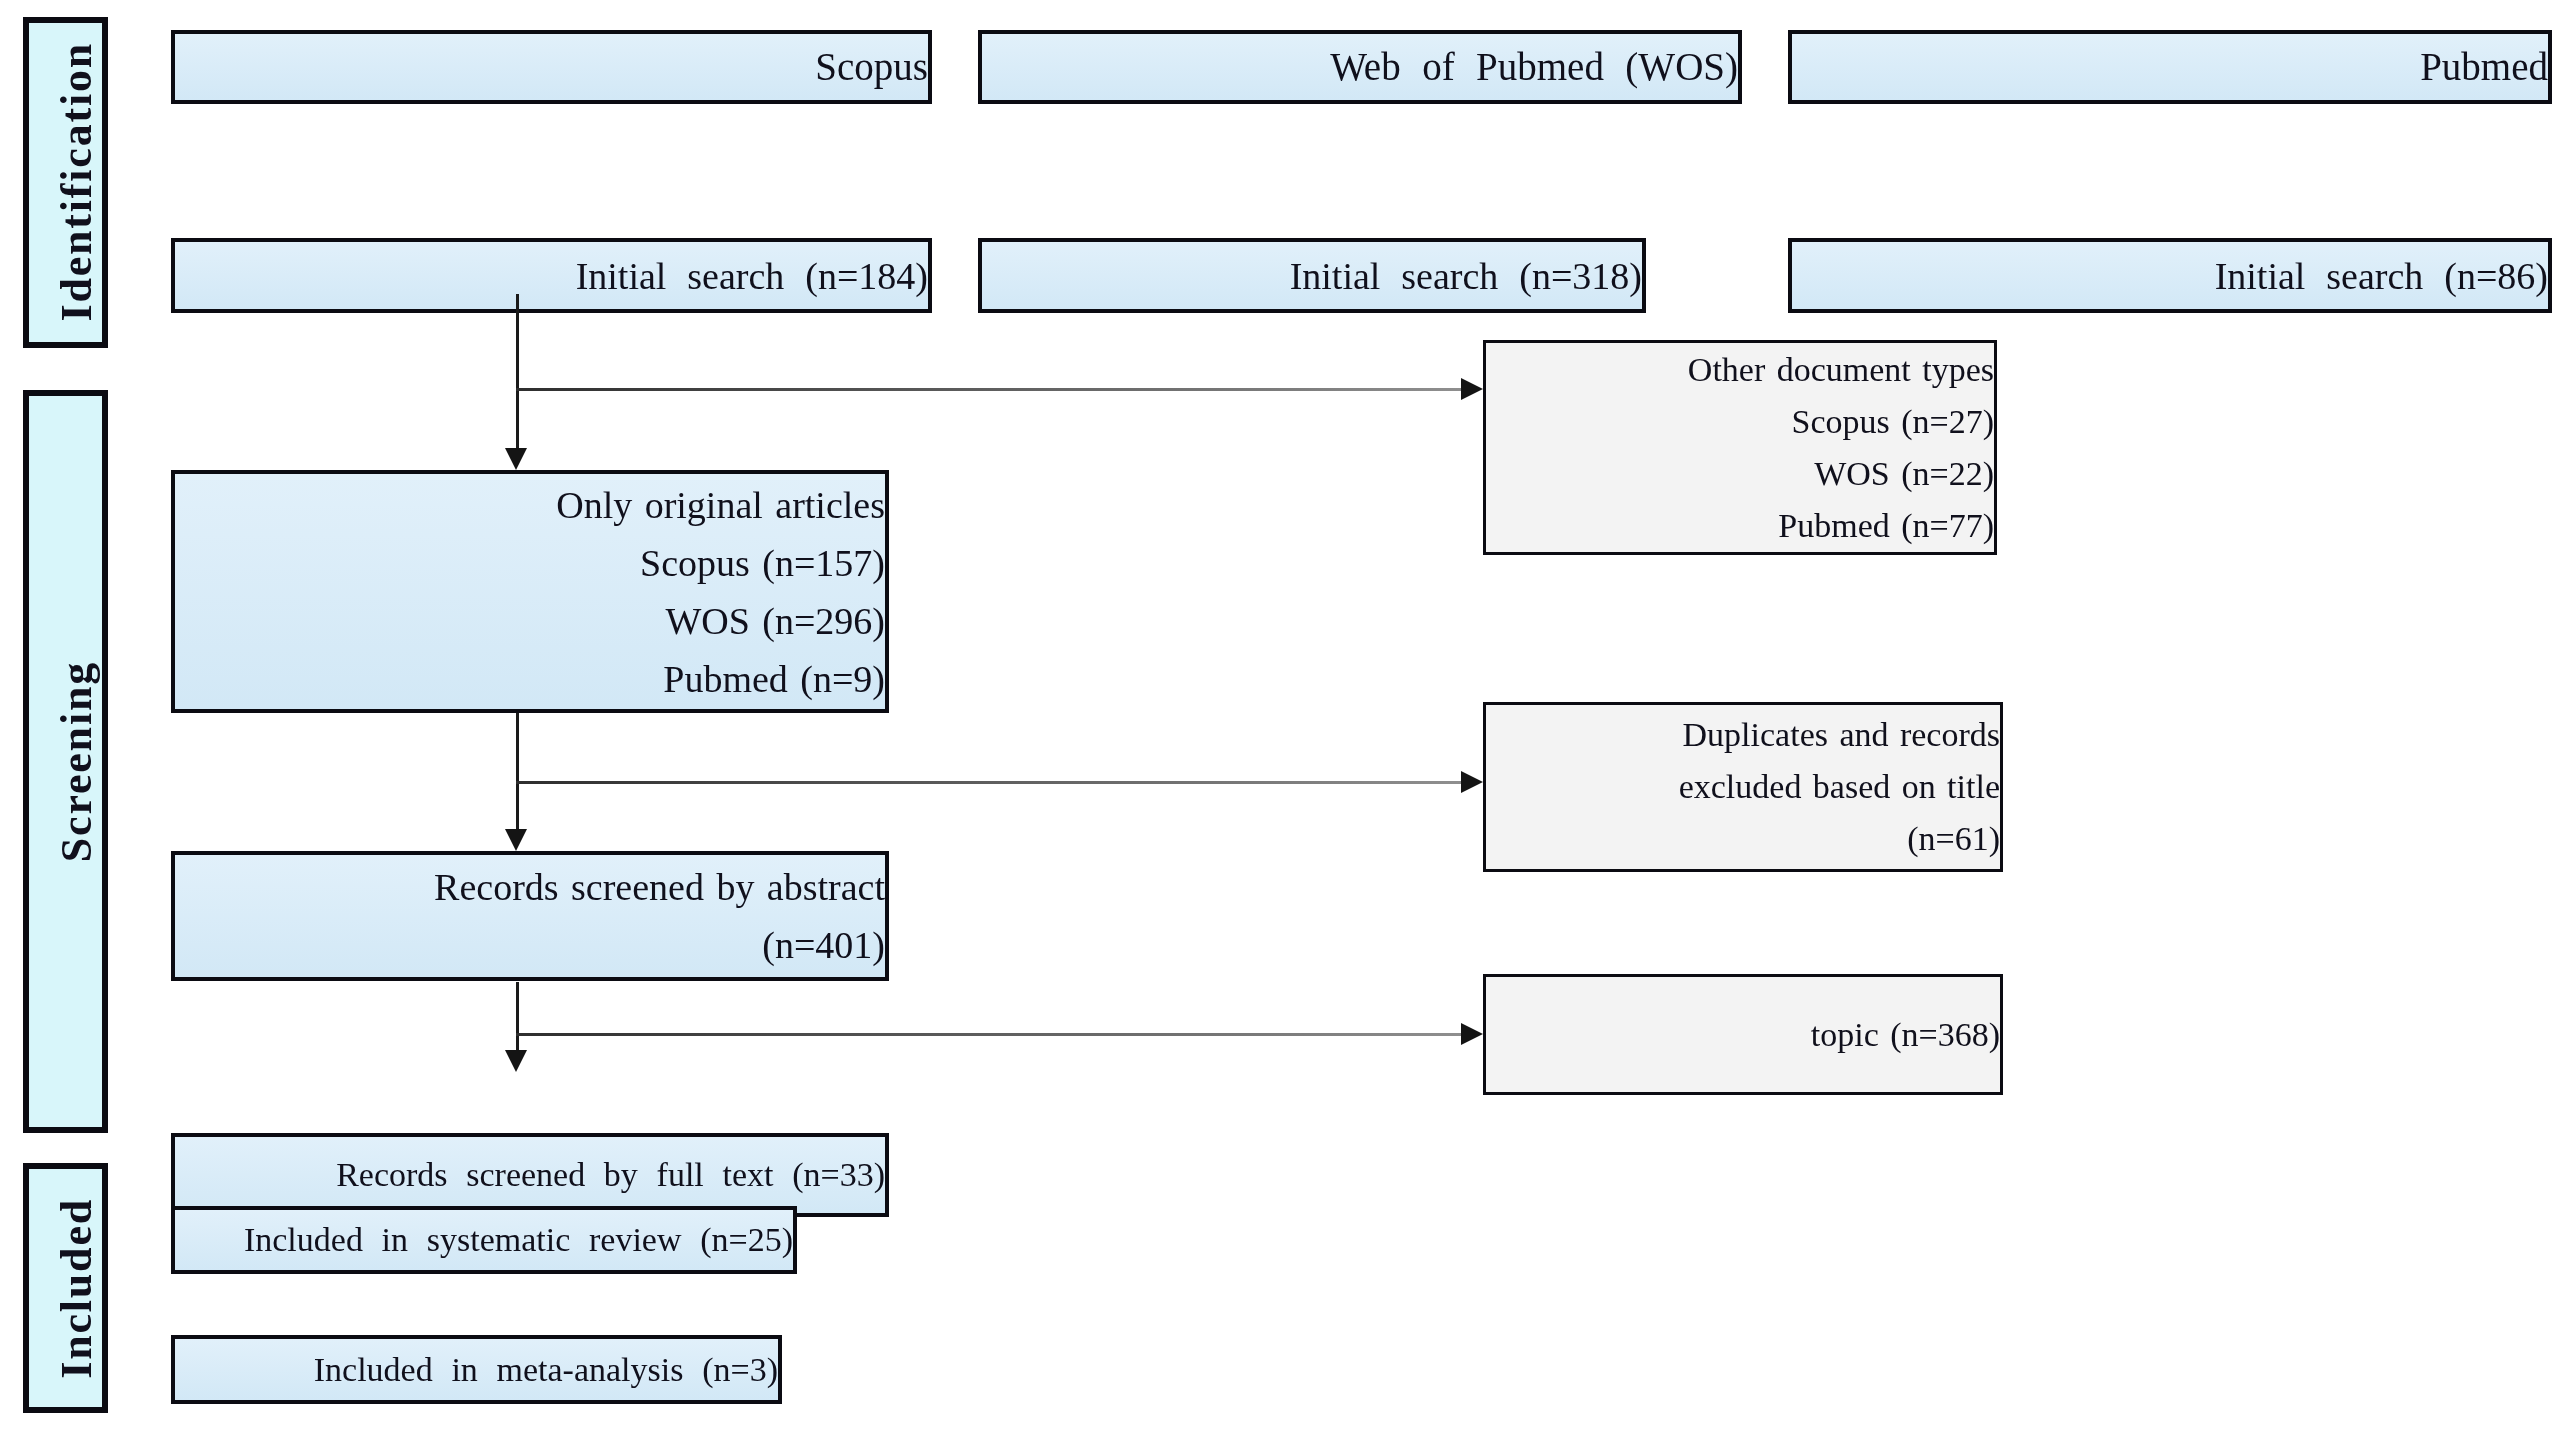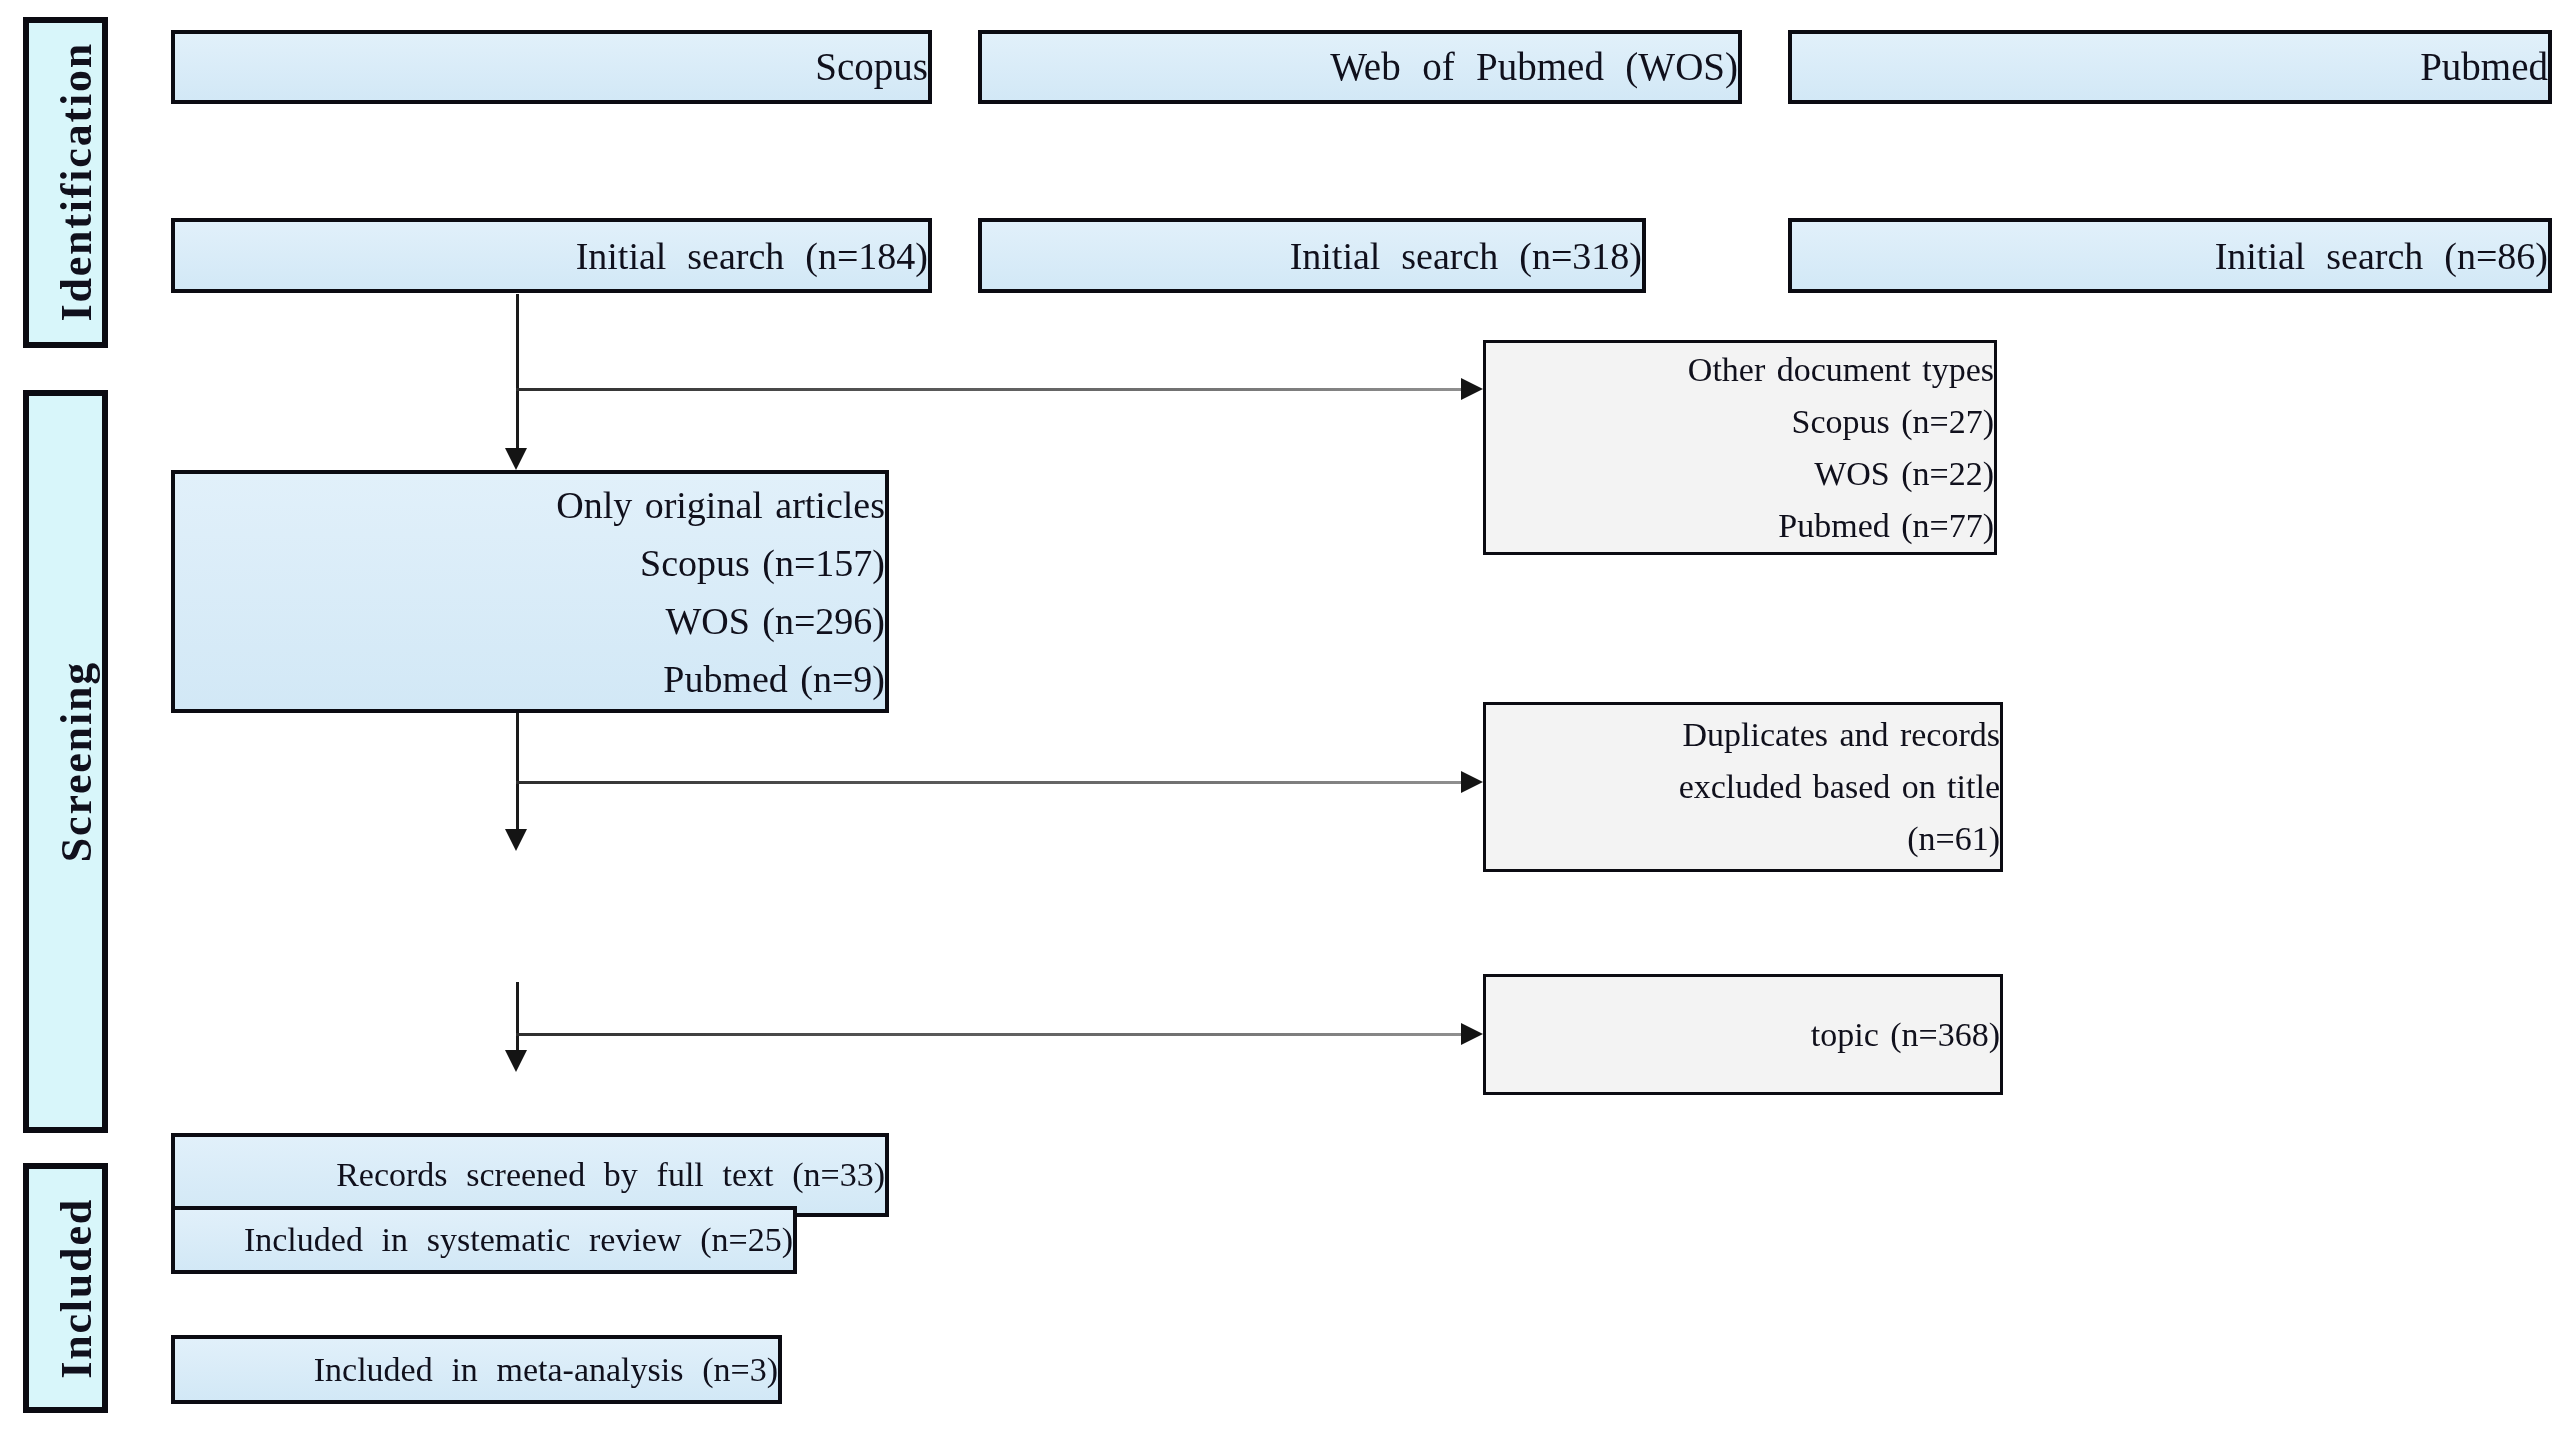--- a/index.html
+++ b/index.html
@@ -34,21 +34,21 @@
     border:3.1px solid #0b0b12;
   }
   .stage-label{
     writing-mode:vertical-rl;
     transform:rotate(180deg);
     font-weight:bold;
     font-size:44px;
     letter-spacing:1.8px;
   }
   .head{font-size:39px;}
-  .single{font-size:38px;}
+  .single{font-size:38px;margin-top:20px;}
   .small-single{font-size:34px;}
   .multi .ln{font-size:38px;line-height:58px;}
   .gray .ln{font-size:34px;line-height:52px;}
   
   .vline{
     position:absolute;width:3.1px;background:#1a1a1a;
   }
   .hline{
     position:absolute;height:3.1px;
     background:linear-gradient(90deg,#2e2e2e 0%,#8f8f8f 100%);
@@ -101,20 +101,24 @@
     <span>Initial search (n=86)</span>
   </div>
 
   <div class="box blue multi" style="left:171px;top:470px;width:718px;height:243px">
     <div class="ln">Only original articles</div>
     <div class="ln">Scopus (n=157)</div>
     <div class="ln">WOS (n=296)</div>
     <div class="ln">Pubmed (n=9)</div>
   </div>
 
+  <div class="box blue multi" style="left:171px;top:851px;width:718px;height:130px">
+    <div class="ln">Records screened by abstract</div>
+    <div class="ln">(n=401)</div>
+  </div>
 
   <div class="box blue small-single" style="left:171px;top:1133px;width:718px;height:84px">
     <span>Records screened by full text (n=33)</span>
   </div>
 
   <div class="box blue small-single" style="left:171px;top:1206px;width:626px;height:68px">
     <span>Included in systematic review (n=25)</span>
   </div>
   <div class="box blue small-single" style="left:171px;top:1335px;width:611px;height:69px">
     <span>Included in meta-analysis (n=3)</span>

